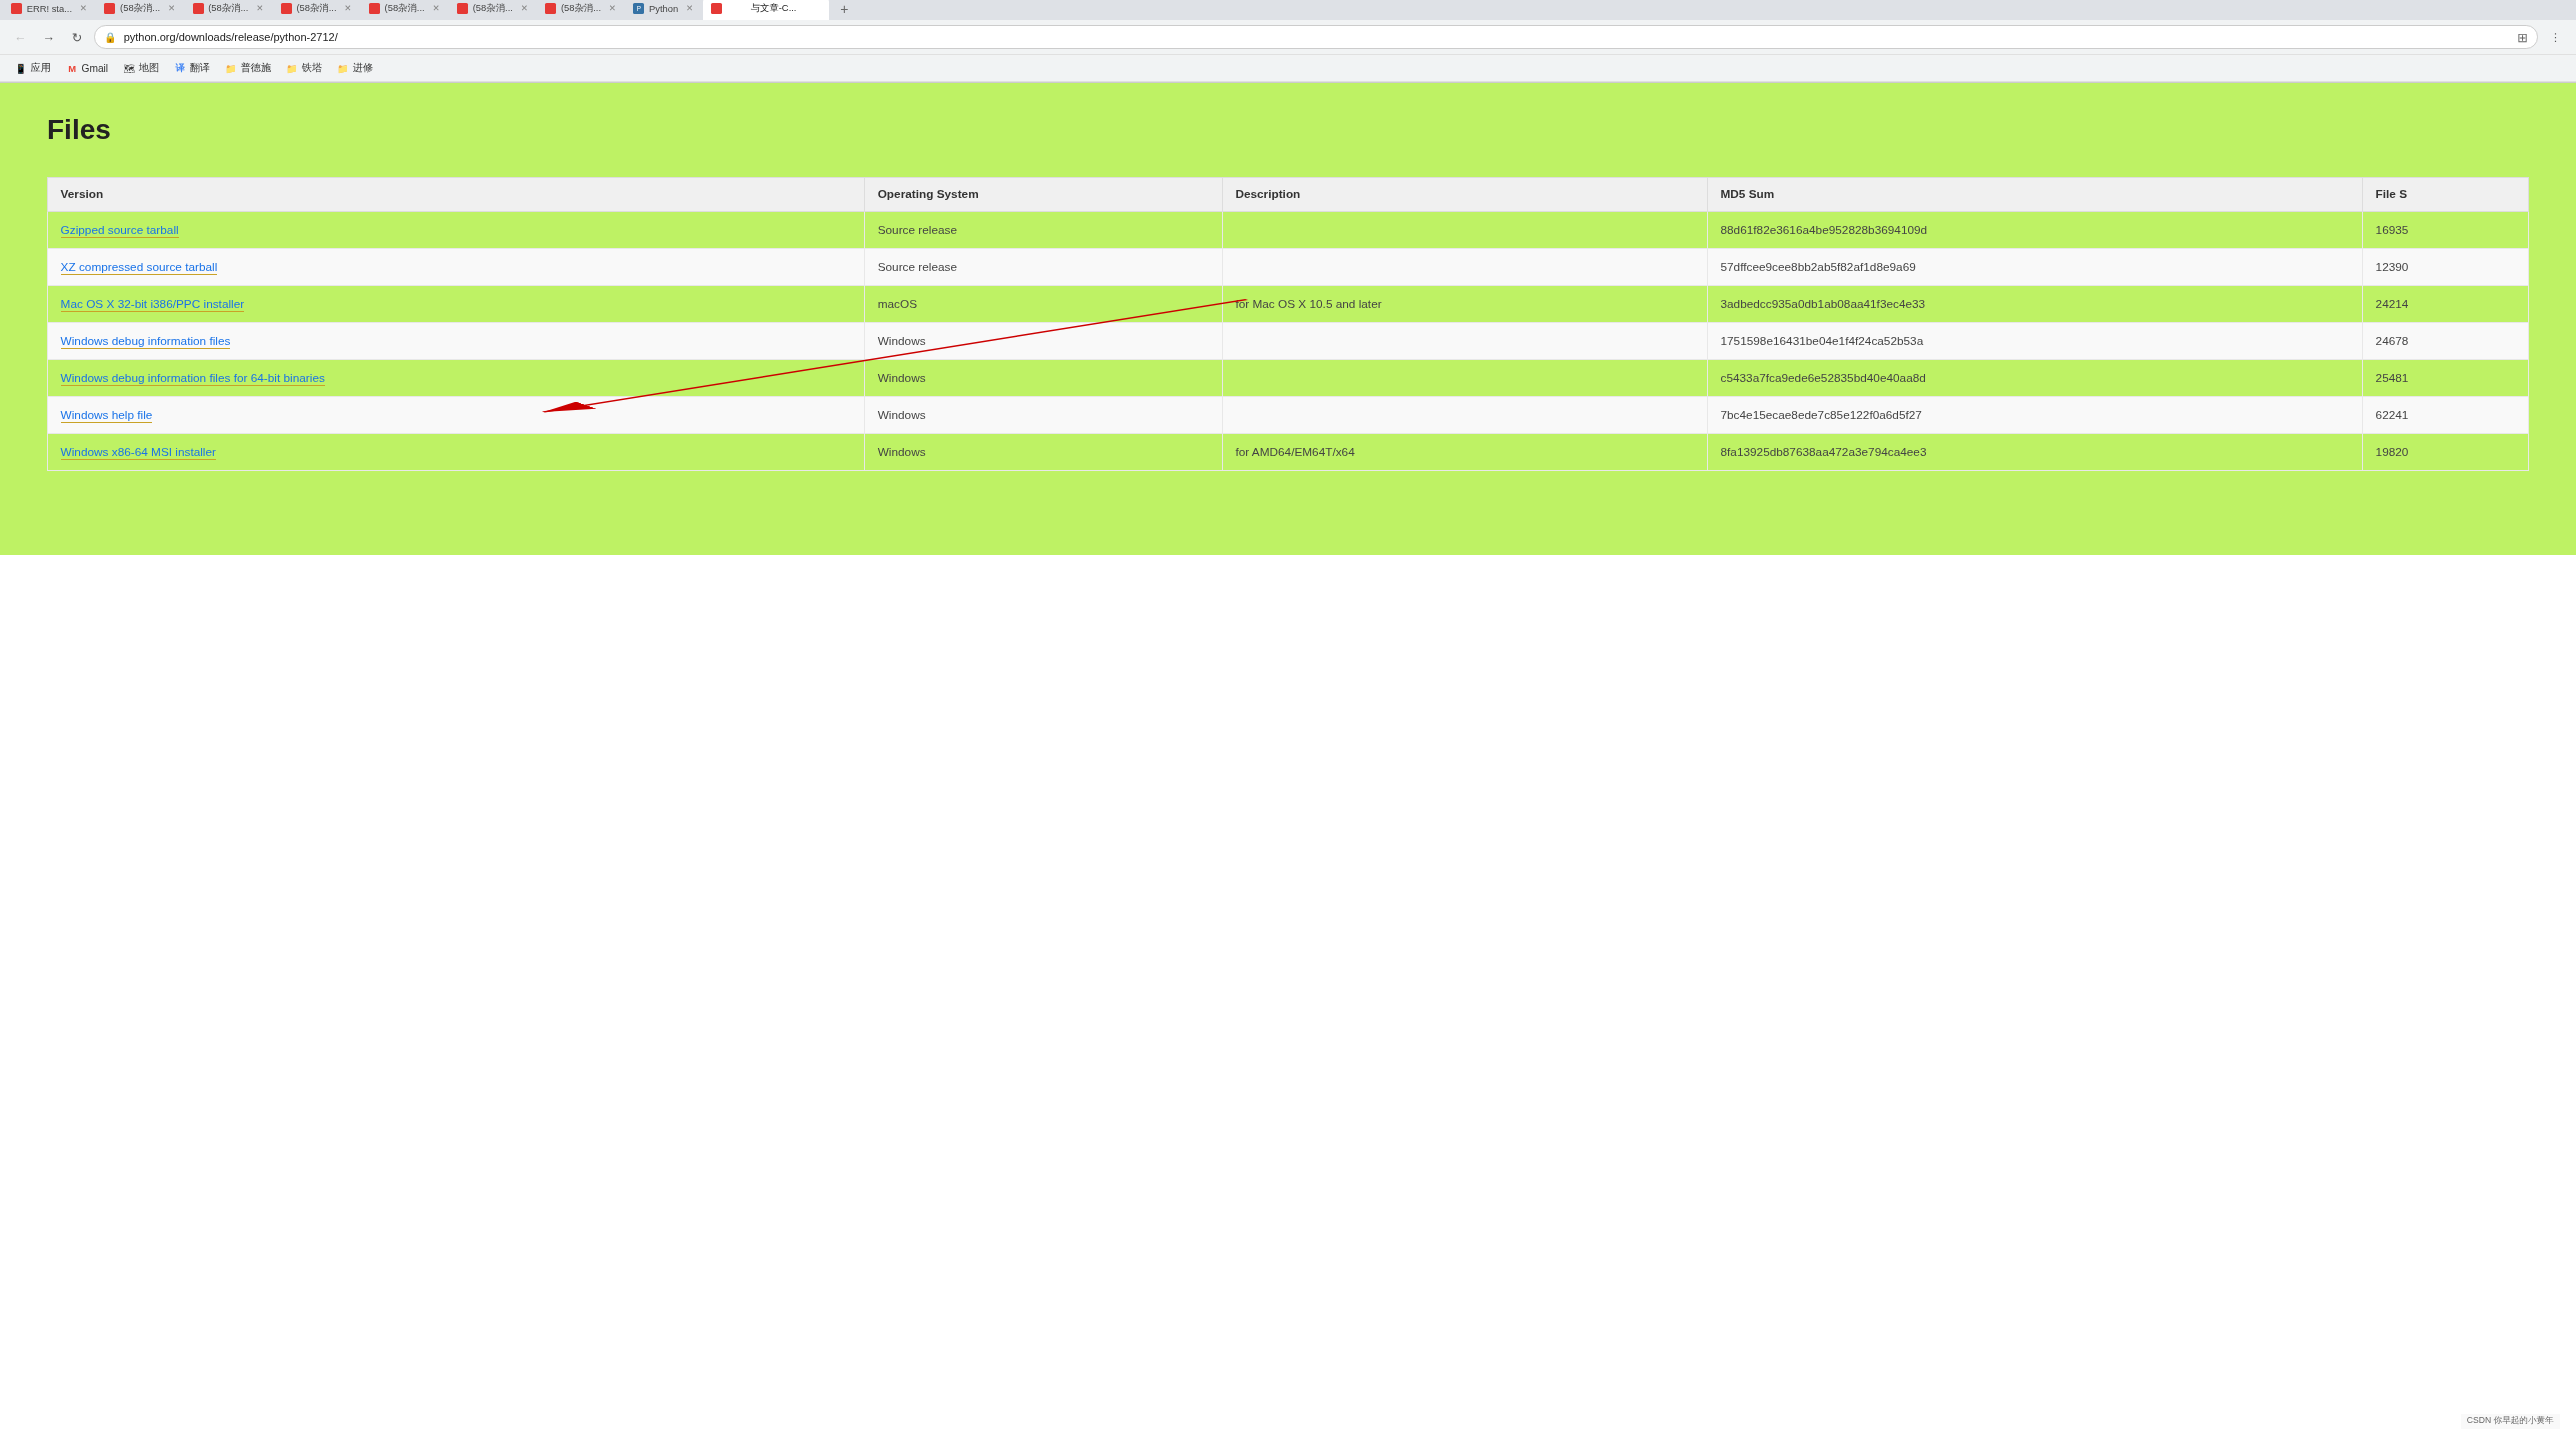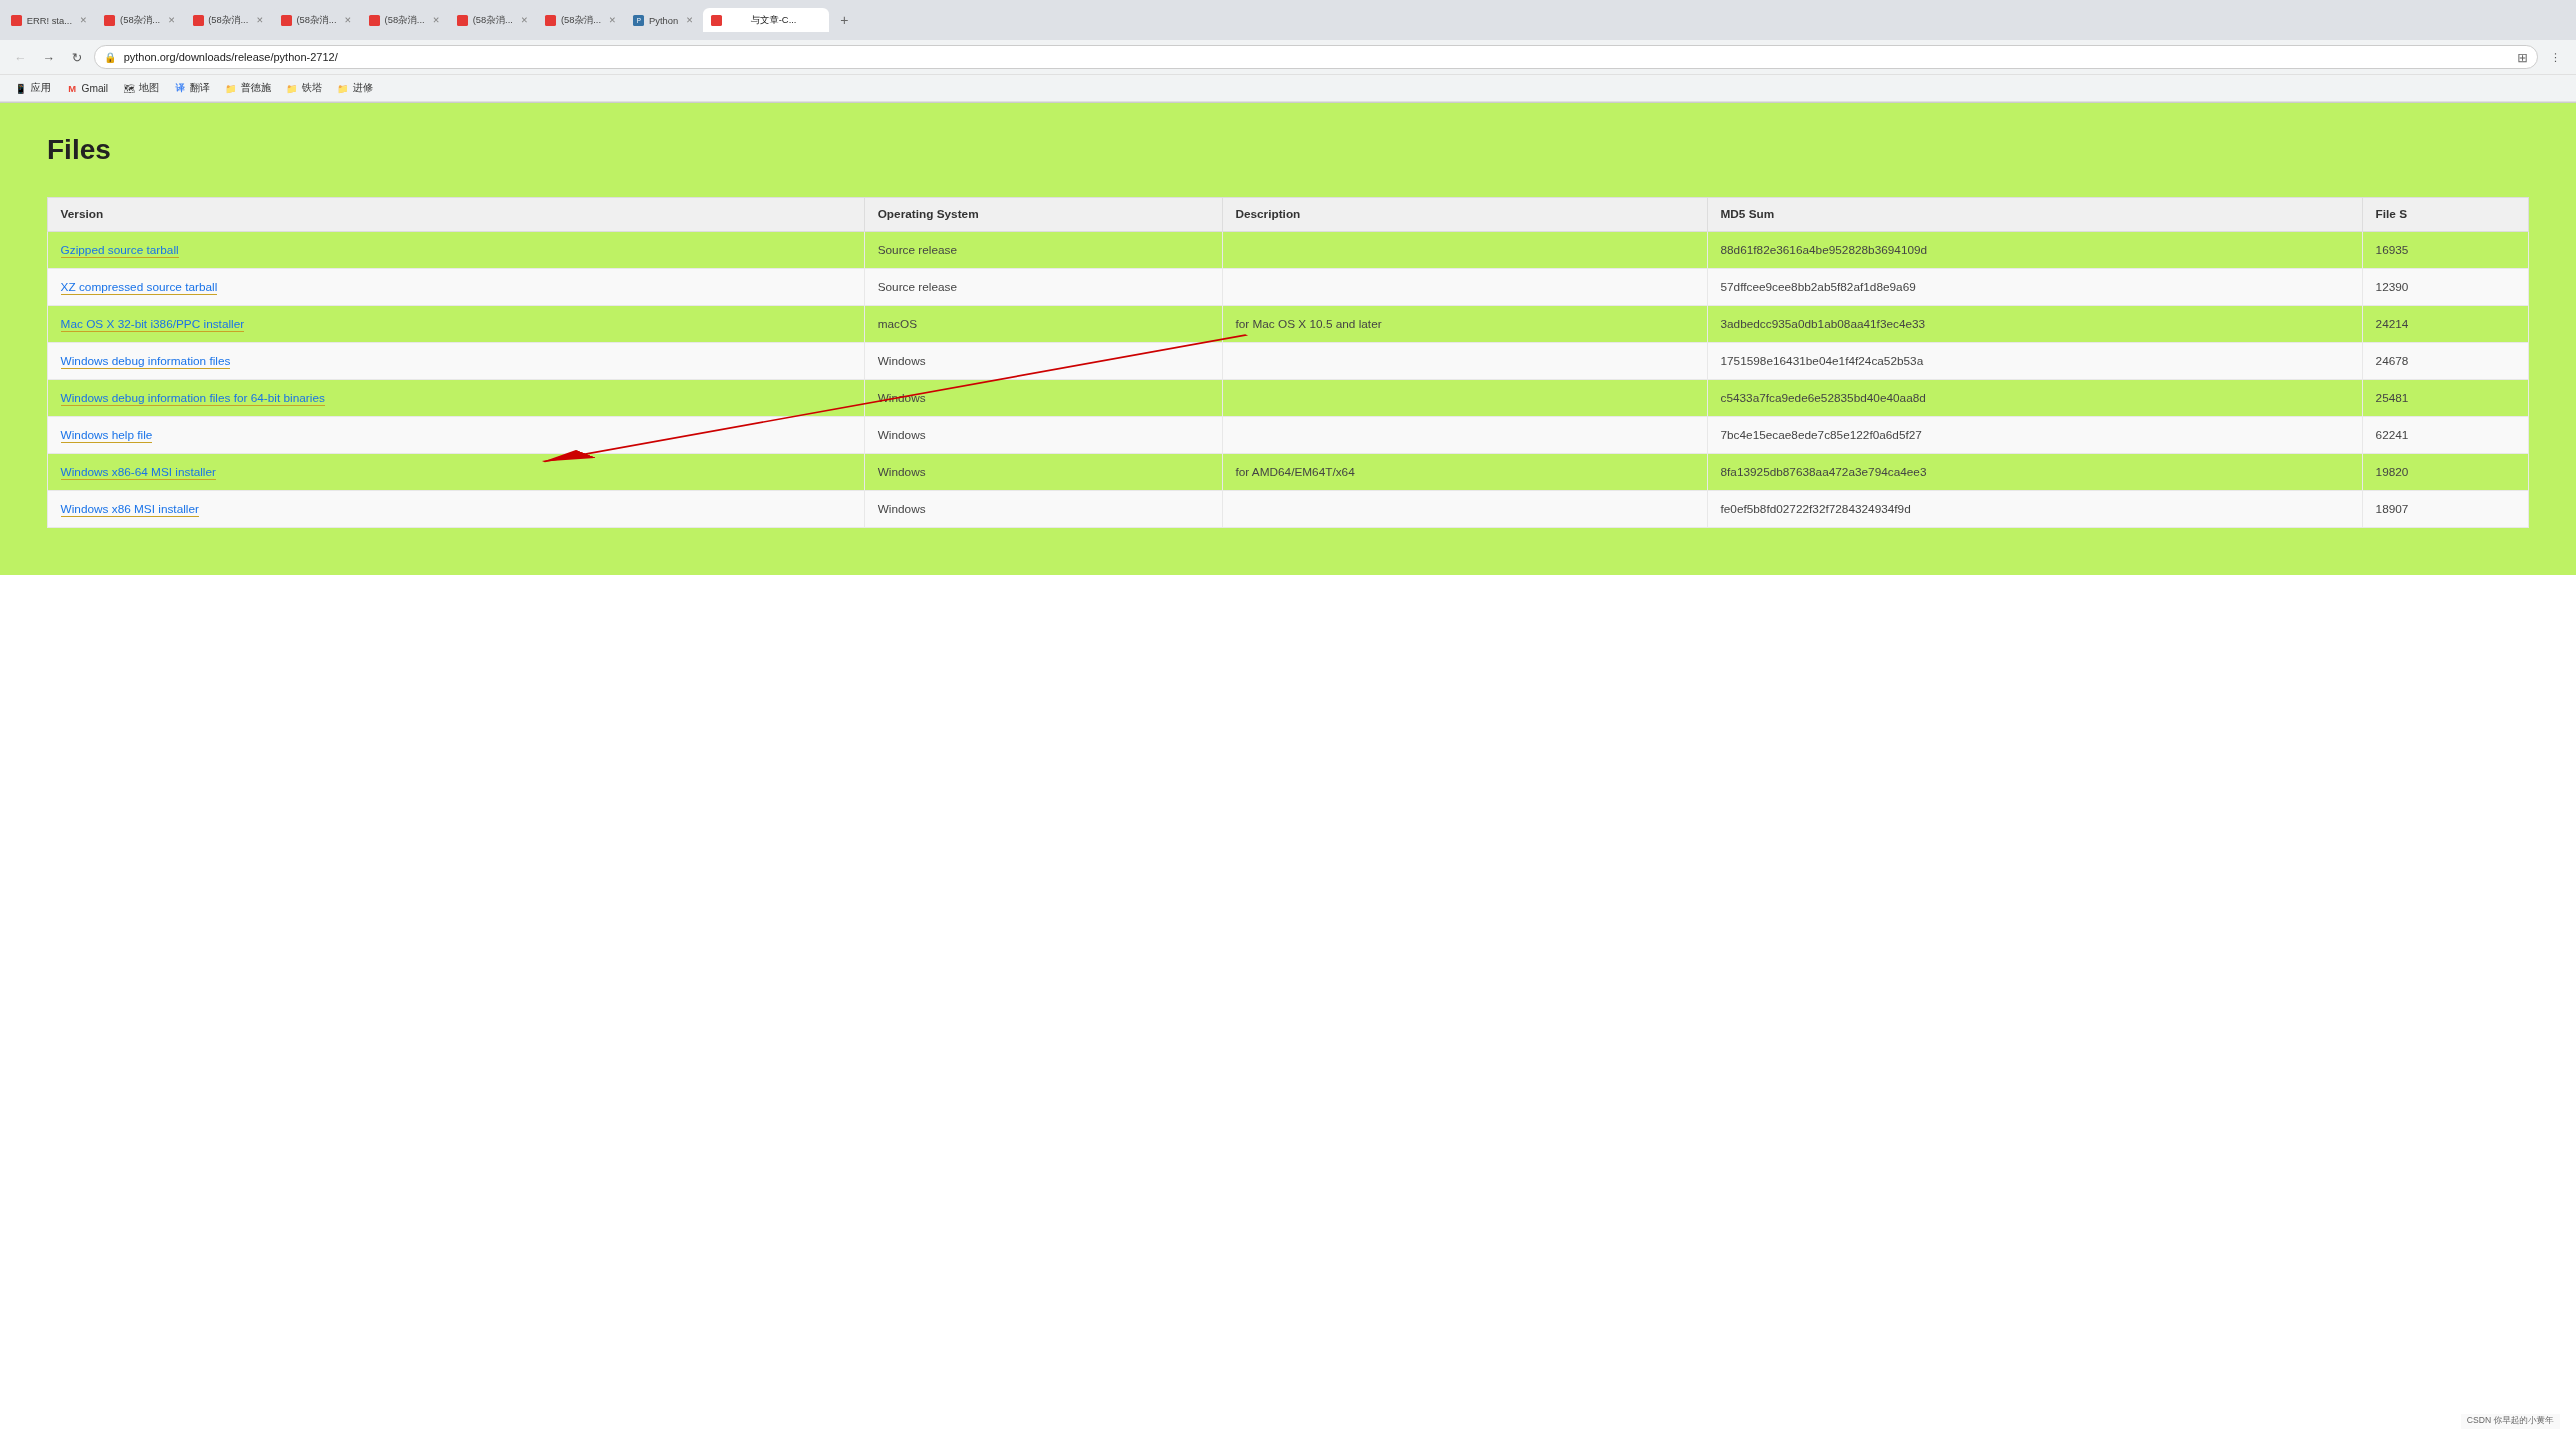--- a/index.html
+++ b/index.html
@@ -4,22 +4,22 @@
   <style>
     * { margin: 0; padding: 0; box-sizing: border-box; }
     body { font-family: Arial, sans-serif; font-size: 11px; background: #fff; overflow-x: hidden; }
 
     
     .browser-chrome { background: #f1f3f4; border-bottom: 0.8px solid #ccc; }
 
     
     .tab-bar {
       display: flex;
-      align-items: center;
-      height: 40px;
+      align-items: flex-end;
+      height: 20px;
       background: #dee1e6;
       padding: 0 3.1px;
       gap: 1.6px;
       overflow: hidden;
     }
     .tab {
       display: flex;
       align-items: center;
       height: 23.6px;
       padding: 0 7.9px;
@@ -376,27 +376,20 @@
           <td>7bc4e15ecae8ede7c85e122f0a6d5f27</td>
           <td>62241</td>
         </tr>
         <tr class="table-row">
           <td><a class="file-link">Windows x86-64 MSI installer</a></td>
           <td>Windows</td>
           <td>for AMD64/EM64T/x64</td>
           <td>8fa13925db87638aa472a3e794ca4ee3</td>
           <td>19820</td>
         </tr>
-        <tr class="table-row">
-          <td><a class="file-link">Windows x86 MSI installer</a></td>
-          <td>Windows</td>
-          <td></td>
-          <td>fe0ef5b8fd02722f32f7284324934f9d</td>
-          <td>18907</td>
-        </tr>
       </tbody>
     </table>
 
     <svg class="annotation-overlay" viewBox="0 0 1200 600" preserveAspectRatio="none" style="position:absolute;top:0;left:0;width:100%;height:100%;pointer-events:none;">
 
       <line x1="580" y1="250" x2="240" y2="480" stroke="#cc0000" stroke-width="2.5" marker-end="url(#arrowhead)"></line>
       <defs>
         <marker id="arrowhead" markerWidth="10" markerHeight="7" refX="10" refY="3.5" orient="auto">
           <polygon points="0 0, 10 3.5, 0 7" fill="#cc0000"></polygon>
         </marker>

